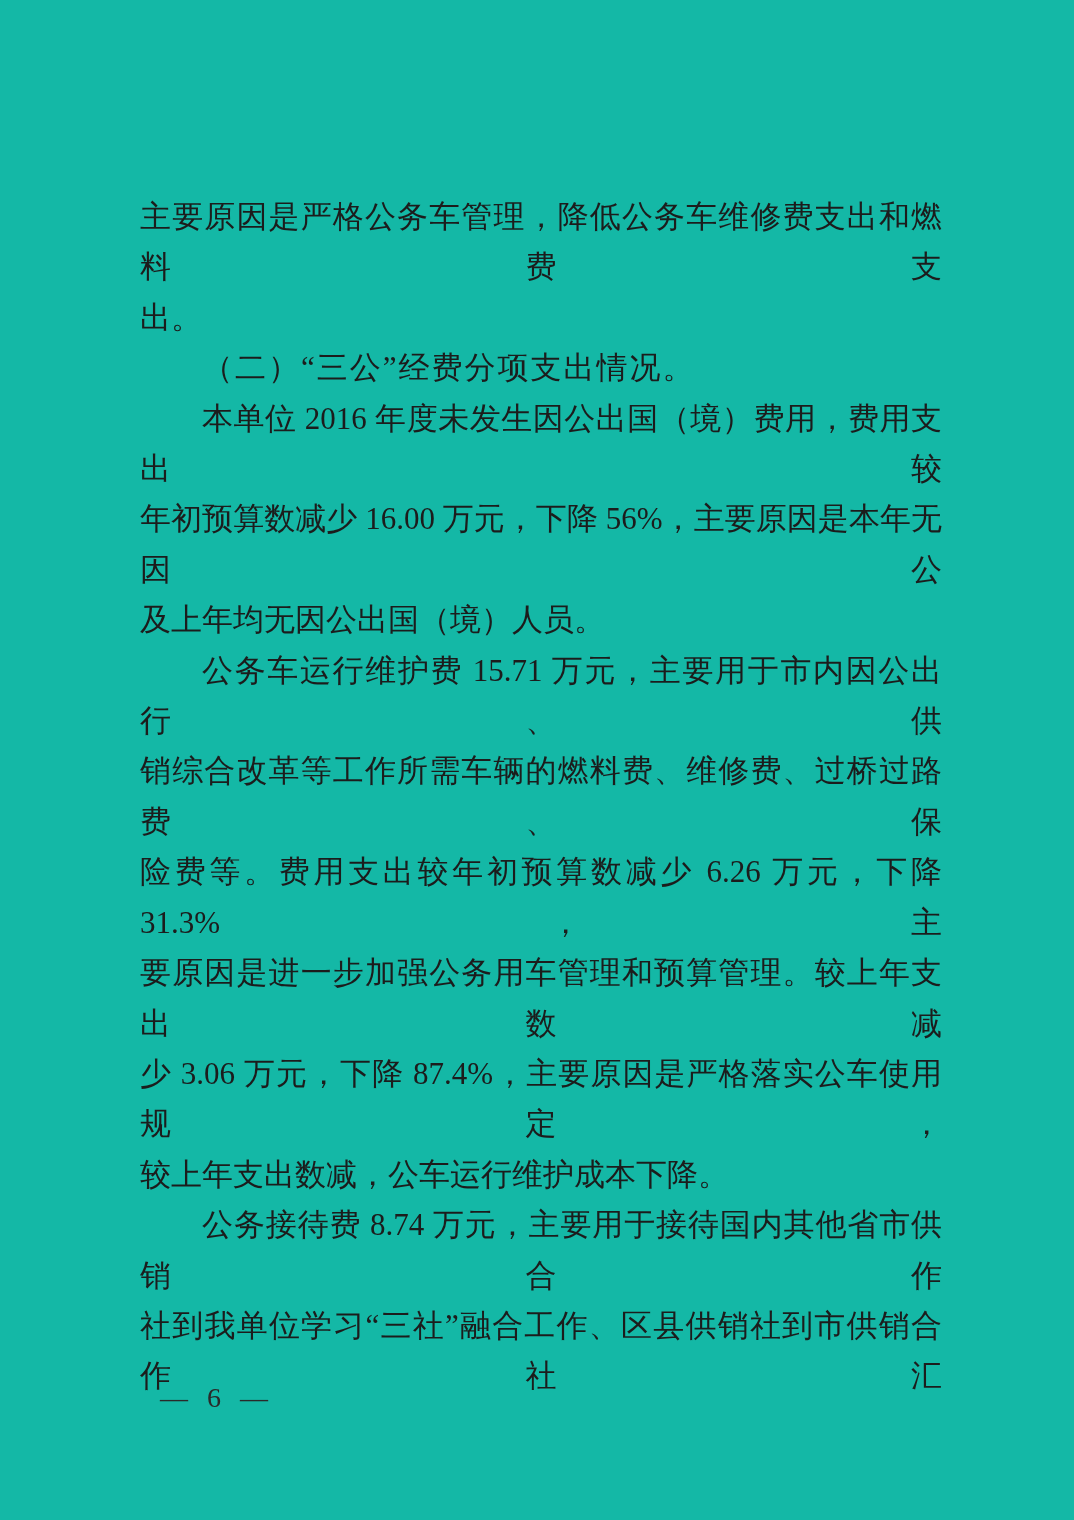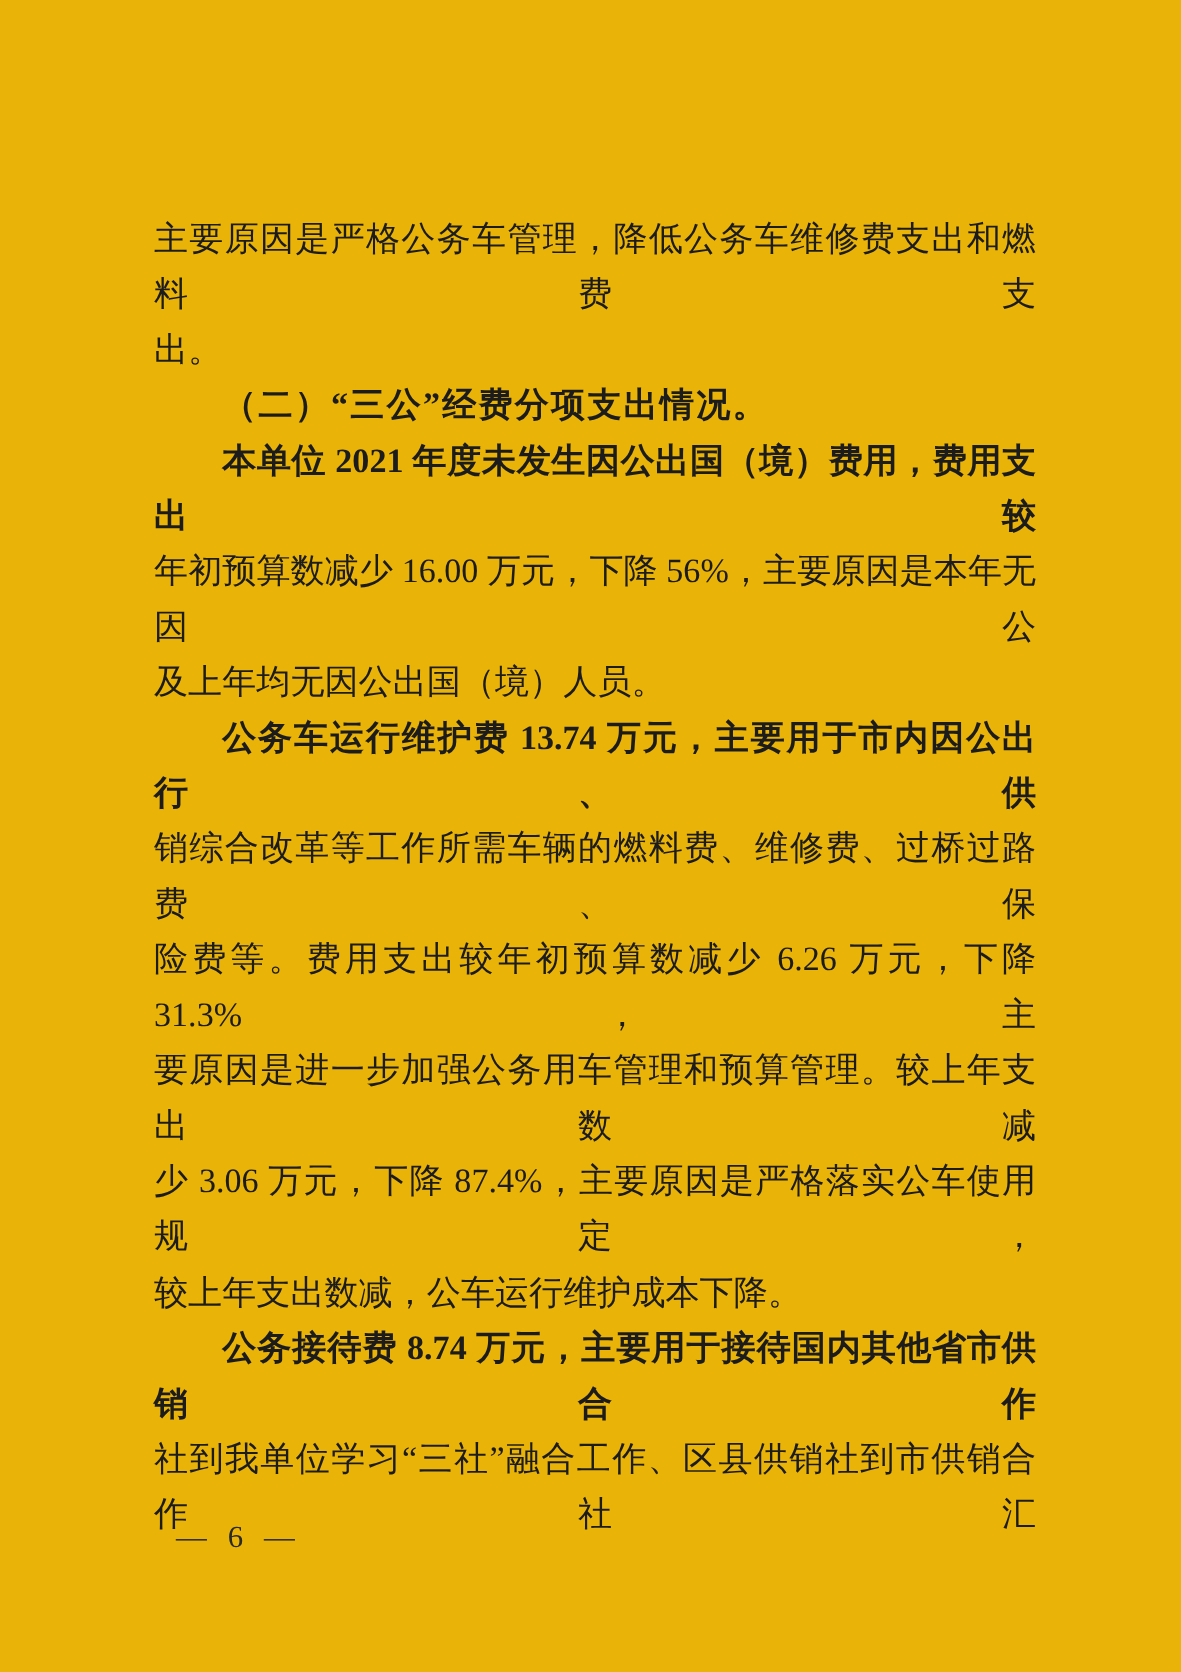--- a/index.html
+++ b/index.html
@@ -7,21 +7,21 @@
     width: 1074px;
     height: 1520px;
     background: #ffffff;
     font-family: "Liberation Serif", "DejaVu Serif", serif;
     overflow: hidden;
   }
   .page {
     position: relative;
     width: 1074px;
     height: 1520px;
-    background: #eab308;
+    background: #14b8a6;
     color: #1c1c1c;
   }
   .doc-body {
     position: absolute;
     left: 140px;
     top: 192px;
     width: 802px;
     font-size: 31px;
     line-height: 50.4px;
     color: #1c1c1c;
@@ -36,21 +36,20 @@
     text-align: left;
   }
   .line.fill {
     white-space: normal;
     text-align: justify;
     text-align-last: justify;
     text-justify: inter-character;
   }
   .line.indent {
     text-indent: 2em;
-    font-weight: bold;
   }
   .page-number {
     position: absolute;
     left: 160px;
     top: 1382px;
     font-size: 28px;
     letter-spacing: 6px;
     color: #2a2a2a;
   }
 </style>
@@ -60,26 +59,26 @@
 <div class="page">
   <div class="doc-body">
       <div class="paragraph body">
         <div class="line fill">主要原因是严格公务车管理，降低公务车维修费支出和燃料费支</div>
         <div class="line">出。</div>
       </div>
       <div class="paragraph heading">
         <div class="line indent">（二）“三公”经费分项支出情况。</div>
       </div>
       <div class="paragraph body">
-        <div class="line indent fill">本单位 2021 年度未发生因公出国（境）费用，费用支出较</div>
+        <div class="line indent fill">本单位 2016 年度未发生因公出国（境）费用，费用支出较</div>
         <div class="line fill">年初预算数减少 16.00 万元，下降 56%，主要原因是本年无因公</div>
         <div class="line">及上年均无因公出国（境）人员。</div>
       </div>
       <div class="paragraph body">
-        <div class="line indent fill">公务车运行维护费 13.74 万元，主要用于市内因公出行、供</div>
+        <div class="line indent fill">公务车运行维护费 15.71 万元，主要用于市内因公出行、供</div>
         <div class="line fill">销综合改革等工作所需车辆的燃料费、维修费、过桥过路费、保</div>
         <div class="line fill">险费等。费用支出较年初预算数减少 6.26 万元，下降 31.3%，主</div>
         <div class="line fill">要原因是进一步加强公务用车管理和预算管理。较上年支出数减</div>
         <div class="line fill">少 3.06 万元，下降 87.4%，主要原因是严格落实公车使用规定，</div>
         <div class="line">较上年支出数减，公车运行维护成本下降。</div>
       </div>
       <div class="paragraph body">
         <div class="line indent fill">公务接待费 8.74 万元，主要用于接待国内其他省市供销合作</div>
         <div class="line fill">社到我单位学习“三社”融合工作、区县供销社到市供销合作社汇</div>
       </div>

